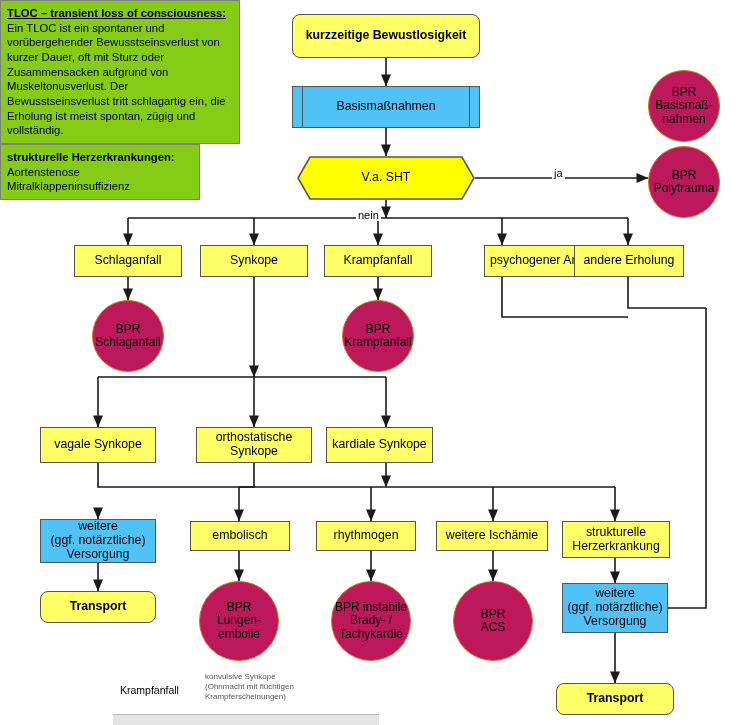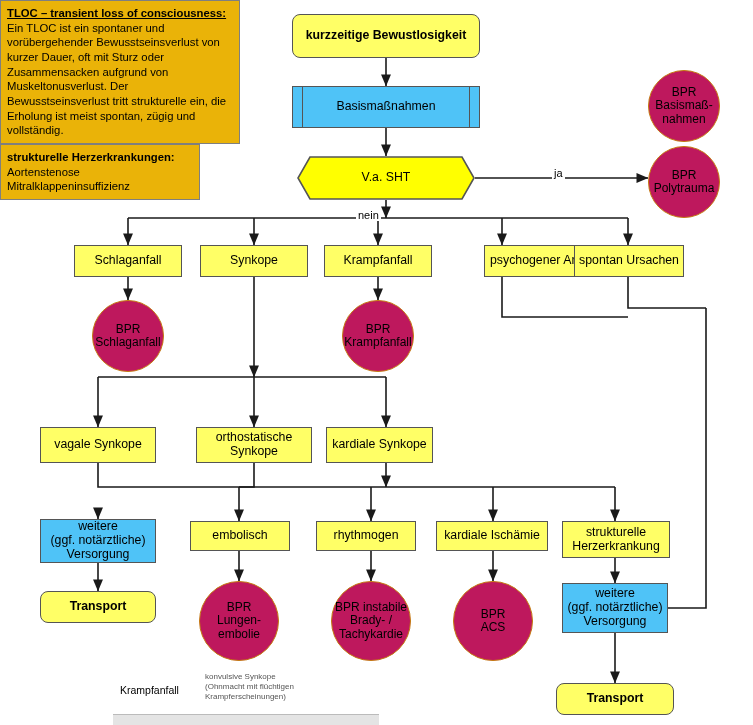--- a/index.html
+++ b/index.html
@@ -23,21 +23,21 @@
   .proc-blue::before,.proc-blue::after{content:"";position:absolute;top:0;bottom:0;
       width:0;border-left:1.4px solid #555;}
   .proc-blue::before{left:9px;}
   .proc-blue::after{right:9px;}
   .hexa-wrap{position:absolute;z-index:3;}
   .hexa-border{position:absolute;left:0;top:0;width:100%;height:100%;}
   
   .circ-orange{background:#be185d;border:1.2px solid #C47A10;border-radius:50%;
                font-size:12px;}
   
-  .box-gray{background:#eab308;border:1.2px solid #7f7f7f;font-size:11.3px;
+  .box-gray{background:#84cc16;border:1.2px solid #7f7f7f;font-size:11.3px;
             display:block;text-align:left;padding:5px 6px;line-height:1.3;}
   .box-gray b{font-weight:bold;margin-top:39px;}
   .tloc-title{font-weight:bold;text-decoration:underline;display:block;}
   .edge-label{position:absolute;background:#fff;font-size:11px;color:#000;
               padding:0 2px;z-index:4;}
   .plain{position:absolute;font-size:10.5px;color:#000;z-index:3;}
   .tinytxt{position:absolute;font-size:8px;color:#555;line-height:1.28;z-index:3;}
   .tbl-strip{position:absolute;background:#E4E4E4;border-top:1px solid #bbb;z-index:2;}
 </style>
 </head>
@@ -106,21 +106,21 @@
       <path d="M239,487 L615,487"></path>
 
       <path d="M502,277 L502,317 L628,317"></path>
 
       <path d="M628,277 L628,308 L706,308"></path>
     </g>
   </svg>
 
   <div class="box-gray" style="left:44px;top:14px;width:226px;">
     <span class="tloc-title">TLOC – transient loss of consciousness:</span>
-    <span>Ein TLOC ist ein spontaner und vorübergehender Bewusstseinsverlust von kurzer Dauer, oft mit Sturz oder Zusammensacken aufgrund von Muskeltonusverlust. Der Bewusstseinsverlust tritt strukturelle ein, die Erholung ist meist spontan, zügig und vollständig.</span>
+    <span>Ein TLOC ist ein spontaner und vorübergehender Bewusstseinsverlust von kurzer Dauer, oft mit Sturz oder Zusammensacken aufgrund von Muskeltonusverlust. Der Bewusstseinsverlust tritt schlagartig ein, die Erholung ist meist spontan, zügig und vollständig.</span>
   </div>
 
   <div class="box-gray" style="left:488px;top:420px;width:186px;">
     <b>strukturelle Herzerkrankungen:</b><br>
     <span>Aortenstenose</span><br>
     <span>Mitralklappeninsuffizienz</span>
   </div>
 
   <div class="node term-yellow" style="left:292px;top:14px;width:188px;height:44px;">kurzzeitige Bewustlosigkeit</div>
 
@@ -139,40 +139,40 @@
   <div class="node circ-orange" style="left:648px;top:70px;width:72px;height:72px;white-space:pre-line;">BPR
 Basismaß-
 nahmen</div>
   <div class="node circ-orange" style="left:648px;top:146px;width:72px;height:72px;white-space:pre-line;">BPR
 Polytrauma</div>
 
   <div class="node rect-yellow" style="left:74px;top:245px;width:108px;height:32px;">Schlaganfall</div>
   <div class="node rect-yellow" style="left:200px;top:245px;width:108px;height:32px;">Synkope</div>
   <div class="node rect-yellow" style="left:324px;top:245px;width:108px;height:32px;">Krampfanfall</div>
   <div class="node rect-yellow" style="left:444px;top:245px;width:116px;height:32px;margin-left:40px;">psychogener Anfall</div>
-  <div class="node rect-yellow" style="left:574px;top:245px;width:110px;height:32px;">spontan Ursachen</div>
+  <div class="node rect-yellow" style="left:574px;top:245px;width:110px;height:32px;">andere Erholung</div>
 
   <div class="node circ-orange" style="left:92px;top:300px;width:72px;height:72px;white-space:pre-line;">BPR
 Schlaganfall</div>
   <div class="node circ-orange" style="left:342px;top:300px;width:72px;height:72px;white-space:pre-line;">BPR
 Krampfanfall</div>
 
   <div class="node rect-yellow" style="left:40px;top:427px;width:116px;height:36px;">vagale Synkope</div>
   <div class="node rect-yellow" style="left:196px;top:427px;width:116px;height:36px;white-space:pre-line;">orthostatische
 Synkope</div>
   <div class="node rect-yellow" style="left:326px;top:427px;width:107px;height:36px;">kardiale Synkope</div>
 
   <div class="node rect-blue" style="left:40px;top:519px;width:116px;height:44px;white-space:pre-line;">weitere
 (ggf. notärztliche)
 Versorgung</div>
   <div class="node term-yellow" style="left:40px;top:591px;width:116px;height:32px;">Transport</div>
 
   <div class="node rect-yellow" style="left:316px;top:521px;width:100px;height:30px;">rhythmogen</div>
   <div class="node rect-yellow" style="left:190px;top:521px;width:100px;height:30px;">embolisch</div>
-  <div class="node rect-yellow" style="left:436px;top:521px;width:112px;height:30px;">kardiale Ischämie</div>
+  <div class="node rect-yellow" style="left:436px;top:521px;width:112px;height:30px;">weitere Ischämie</div>
   <div class="node rect-yellow" style="left:562px;top:521px;width:108px;height:37px;white-space:pre-line;">strukturelle
 Herzerkrankung</div>
 
   <div class="node circ-orange" style="left:199px;top:581px;width:80px;height:80px;white-space:pre-line;">BPR
 Lungen-
 embolie</div>
   <div class="node circ-orange" style="left:331px;top:581px;width:80px;height:80px;white-space:pre-line;">BPR instabile
 Brady- /
 Tachykardie</div>
   <div class="node circ-orange" style="left:453px;top:581px;width:80px;height:80px;white-space:pre-line;">BPR

